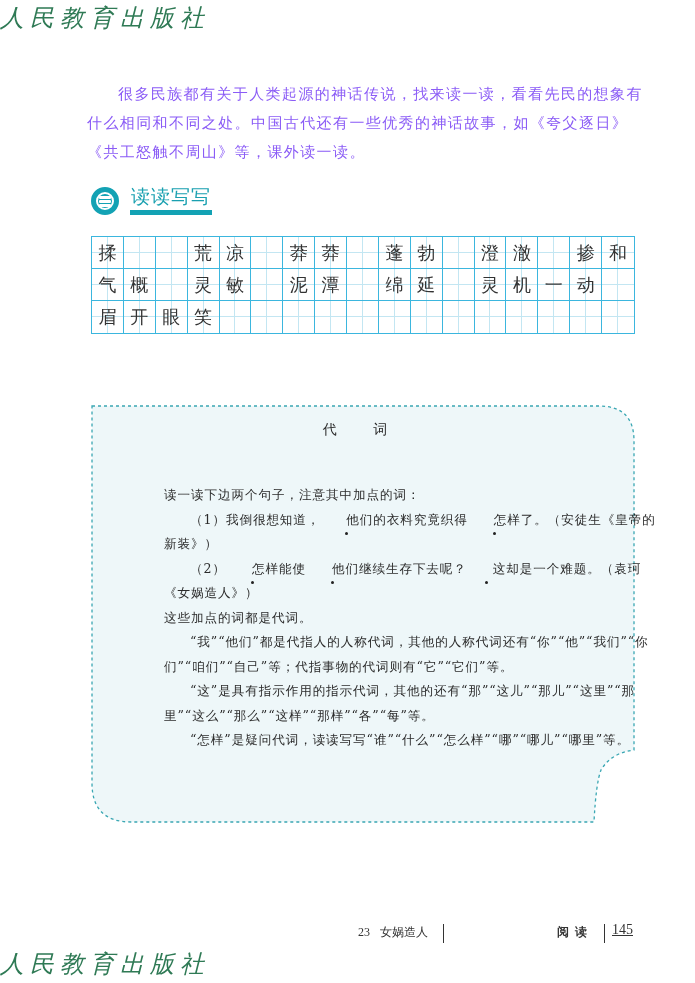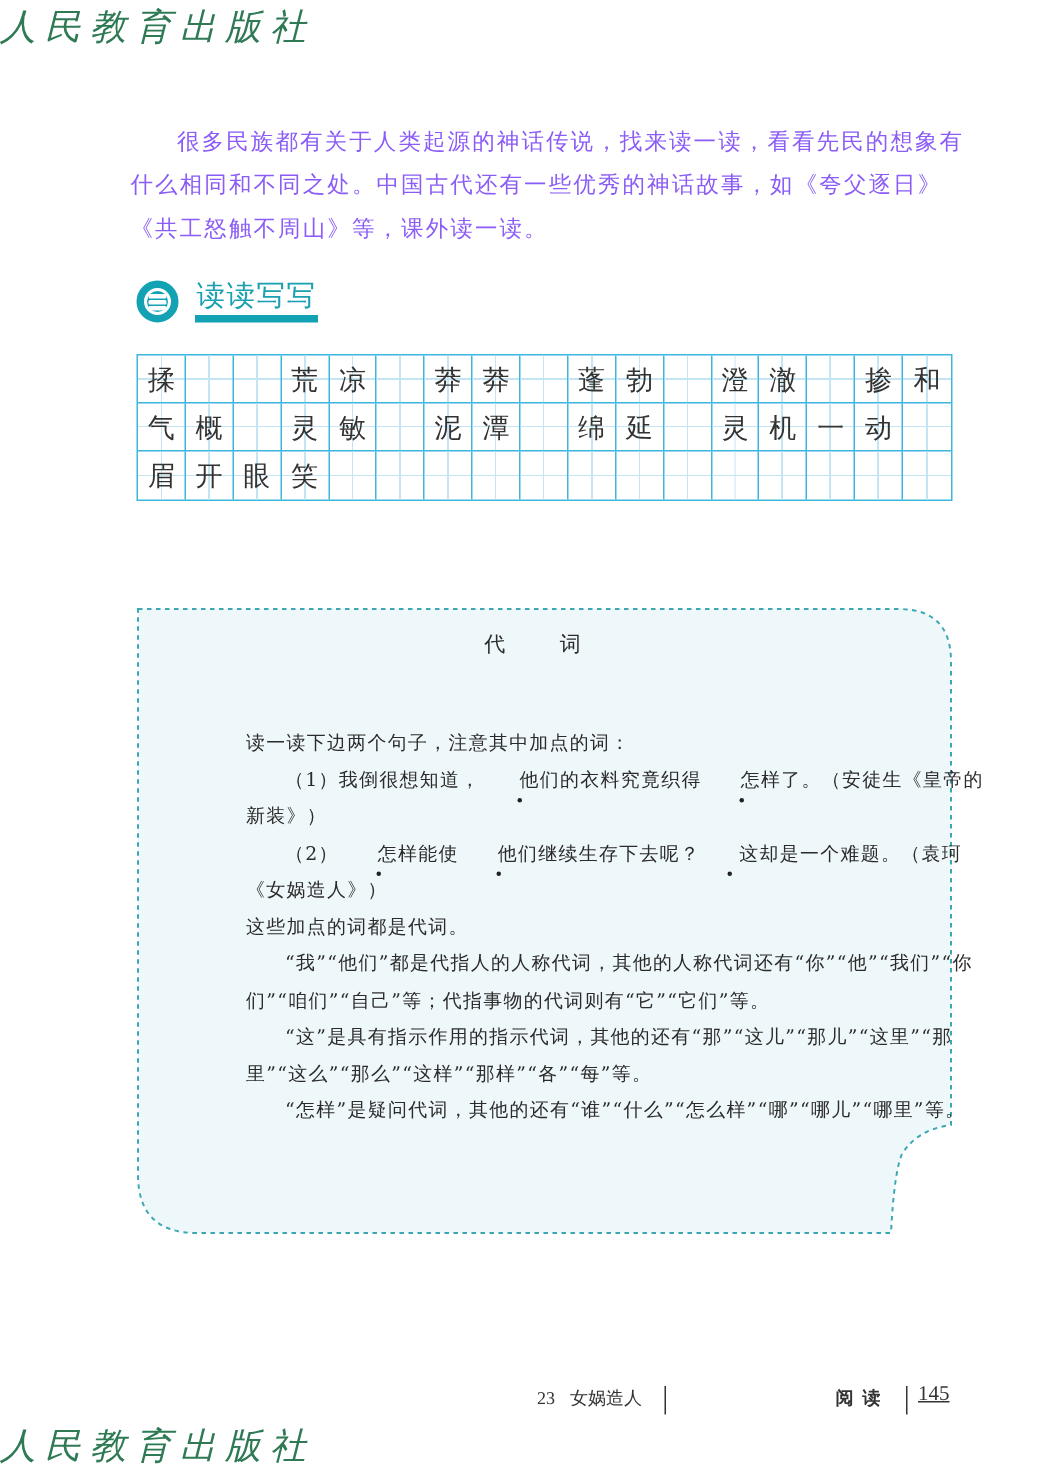--- a/index.html
+++ b/index.html
@@ -278,21 +278,21 @@
     <p>读一读下边两个句子，注意其中加点的词：</p>
     <p class="ind">
       <span>（1）我倒很想知道，</span><span class="dot">他们</span><span>的衣料究竟织得</span><span class="dot">怎样</span><span>了。（安徒生《皇帝的新装》）</span>
     </p>
     <p class="ind">
       <span>（2）</span><span class="dot">怎样</span><span>能使</span><span class="dot">他们</span><span>继续生存下去呢？</span><span class="dot">这</span><span>却是一个难题。（袁珂《女娲造人》）</span>
     </p>
     <p>这些加点的词都是代词。</p>
     <p class="ind2">“我”“他们”都是代指人的人称代词，其他的人称代词还有“你”“他”“我们”“你们”“咱们”“自己”等；代指事物的代词则有“它”“它们”等。</p>
     <p class="ind2">“这”是具有指示作用的指示代词，其他的还有“那”“这儿”“那儿”“这里”“那里”“这么”“那么”“这样”“那样”“各”“每”等。</p>
-    <p class="ind2">“怎样”是疑问代词，其他的还有“谁”“什么”“怎么样”“哪”“哪儿”“哪里”等。</p>
+    <p class="ind2">“怎样”是疑问代词，读读写写“谁”“什么”“怎么样”“哪”“哪儿”“哪里”等。</p>
   </div>
 </div>
 
 <div class="footer-left">
   <span class="num">23</span><span>女娲造人</span>
 </div>
 <div class="footer-sep1"></div>
 <div class="footer-right">阅读</div>
 <div class="footer-sep2"></div>
 <div class="page-num">145</div>

